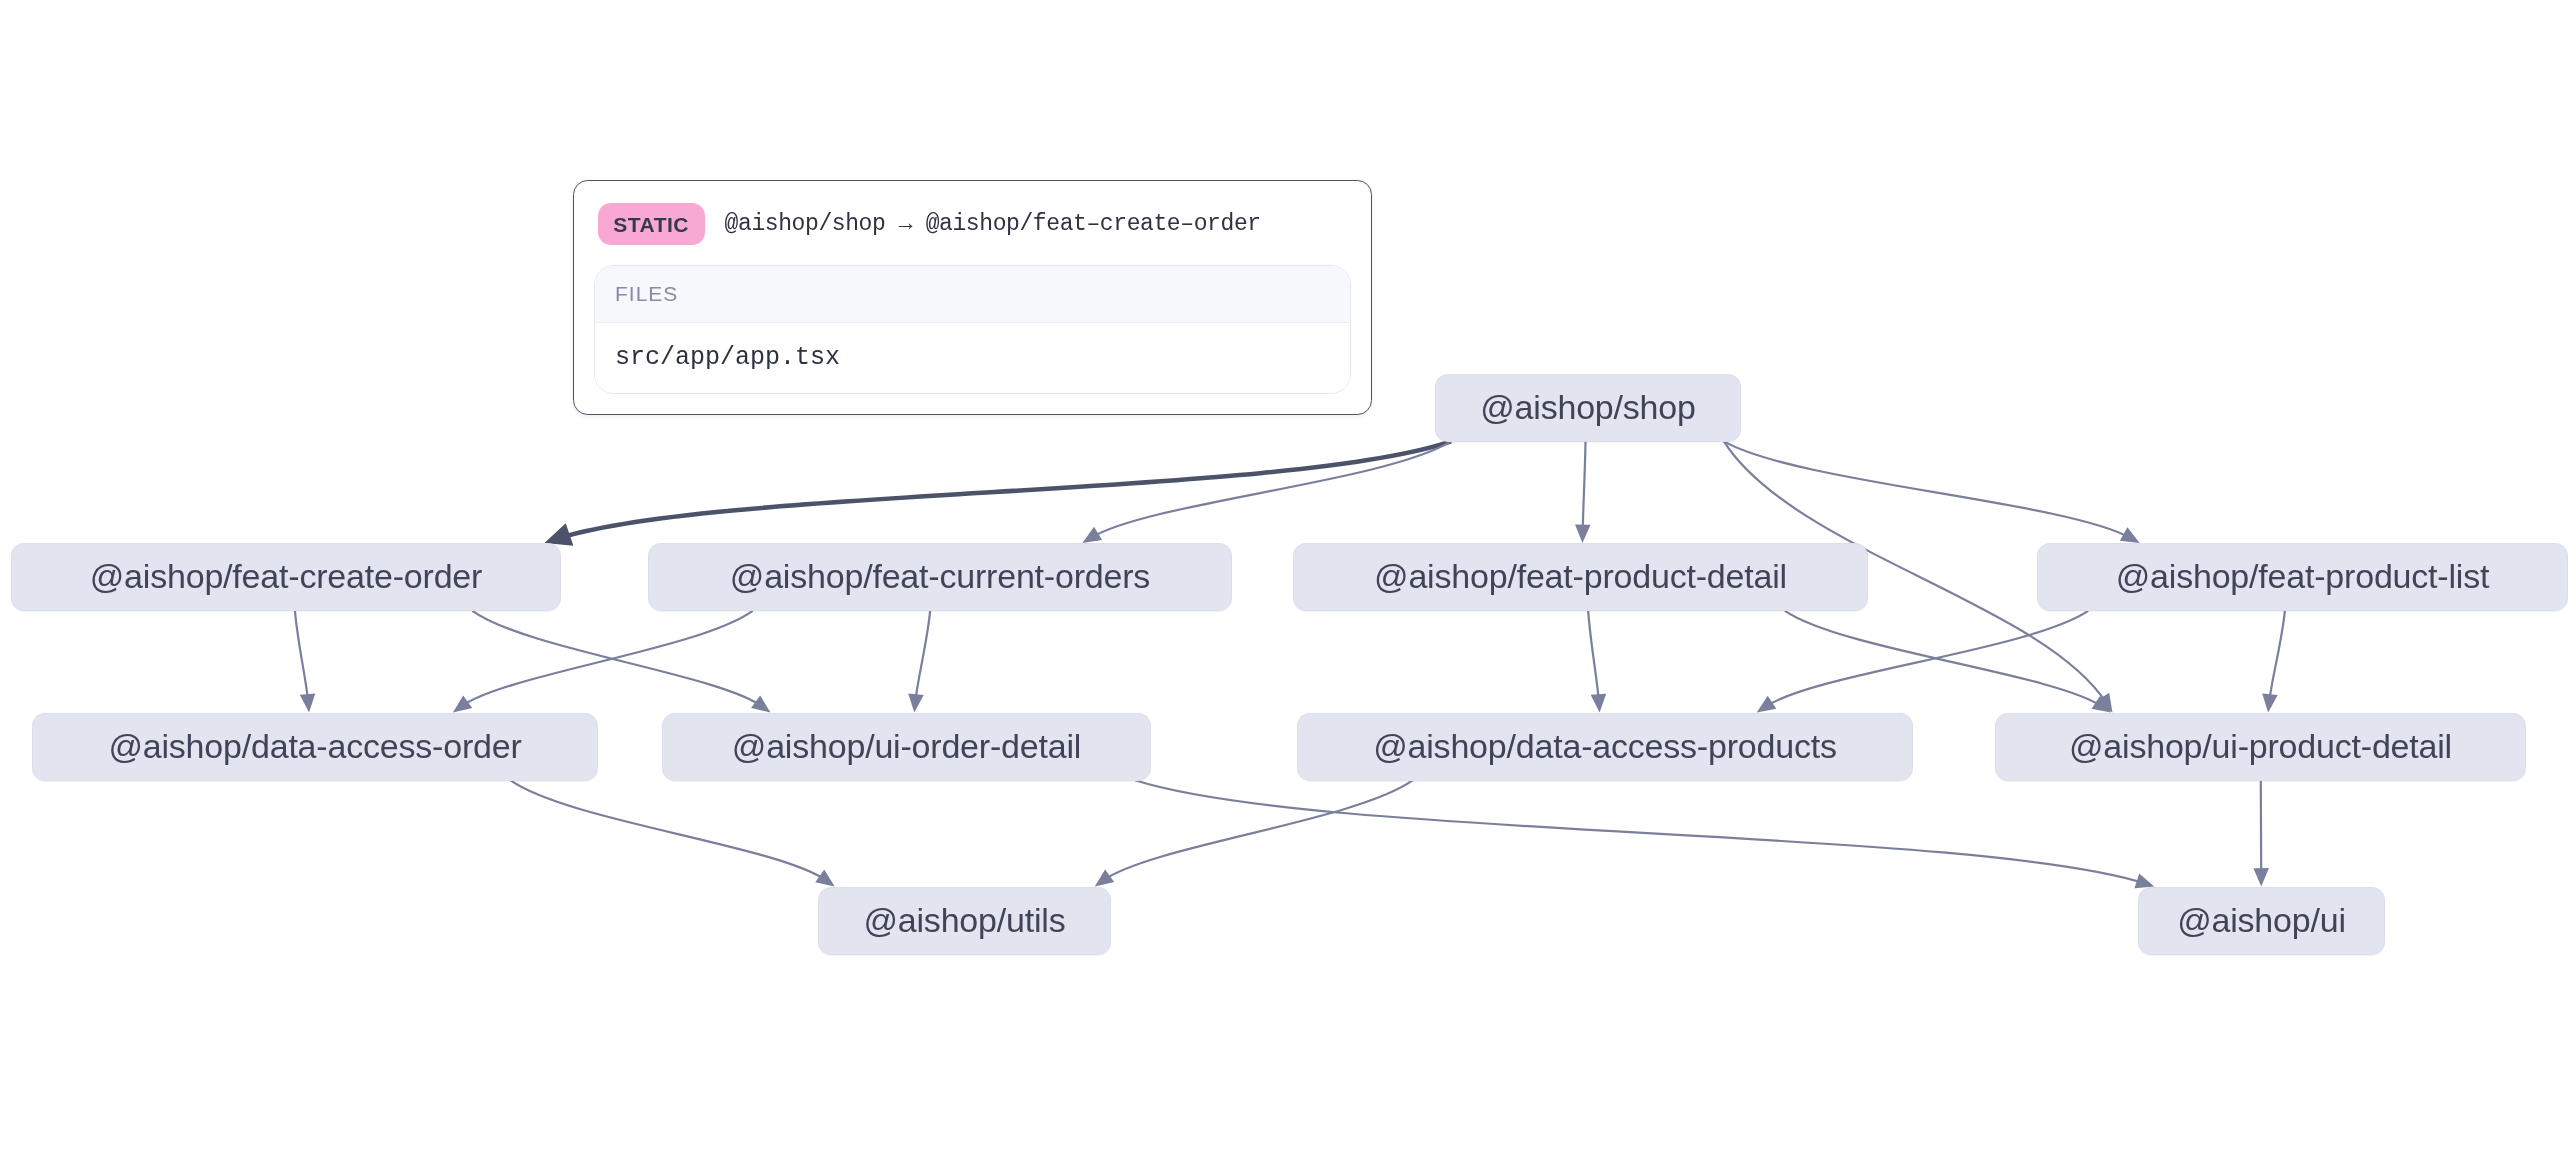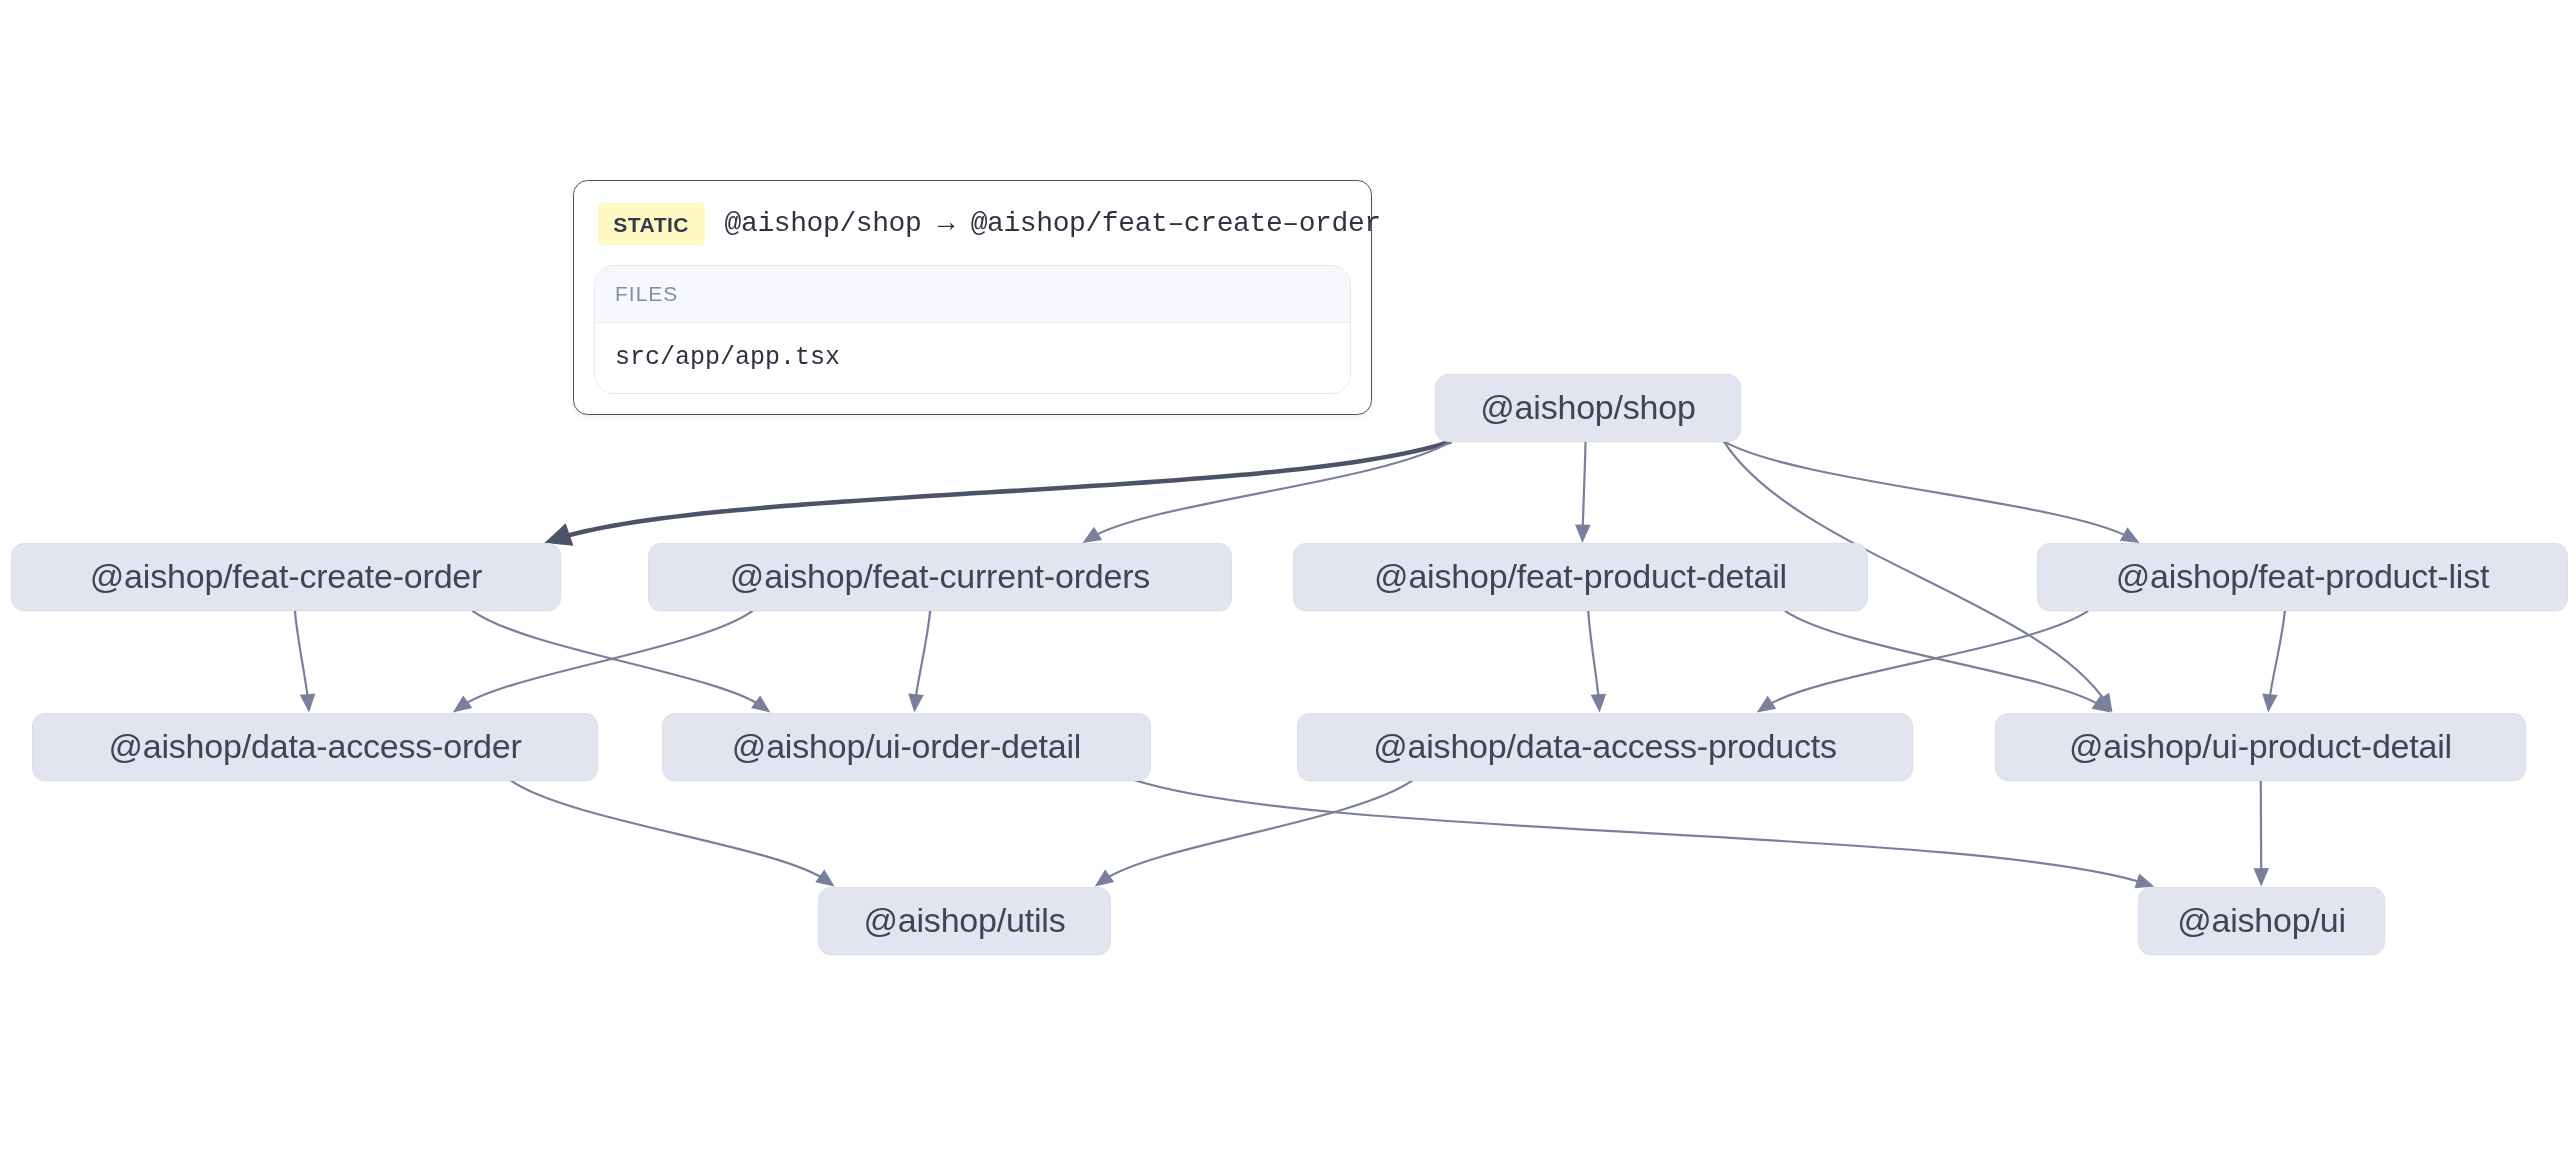--- a/index.html
+++ b/index.html
@@ -71,35 +71,35 @@
   }
 
   #tooltip-header {
     display: flex;
     align-items: center;
     gap: 20px;
     padding: 1.8px 3.7px 5.5px 3.7px;
   }
 
   #tooltip-badge {
-    background: #fef9c3;
+    background: #f9a8d4;
     color: #333a4d;
-    border-radius: 4px;
+    border-radius: 13px;
     font-family: "Liberation Sans", sans-serif;
     font-size: 21px;
     font-weight: 700;
     letter-spacing: 0.5px;
     padding: 11px 15.6px 10px 15.6px;
     line-height: 1;
     white-space: nowrap;
   }
 
   #tooltip-title {
     font-family: "Liberation Mono", monospace;
-    font-size: 28px;
+    font-size: 23px;
     color: #2e3342;
     white-space: nowrap;
     letter-spacing: -0.4px;
   }
 
   #tooltip-files {
     margin-top: 14.7px;
     border: 0.9px solid #e6e8f1;
     border-radius: 20px;
     overflow: hidden;

